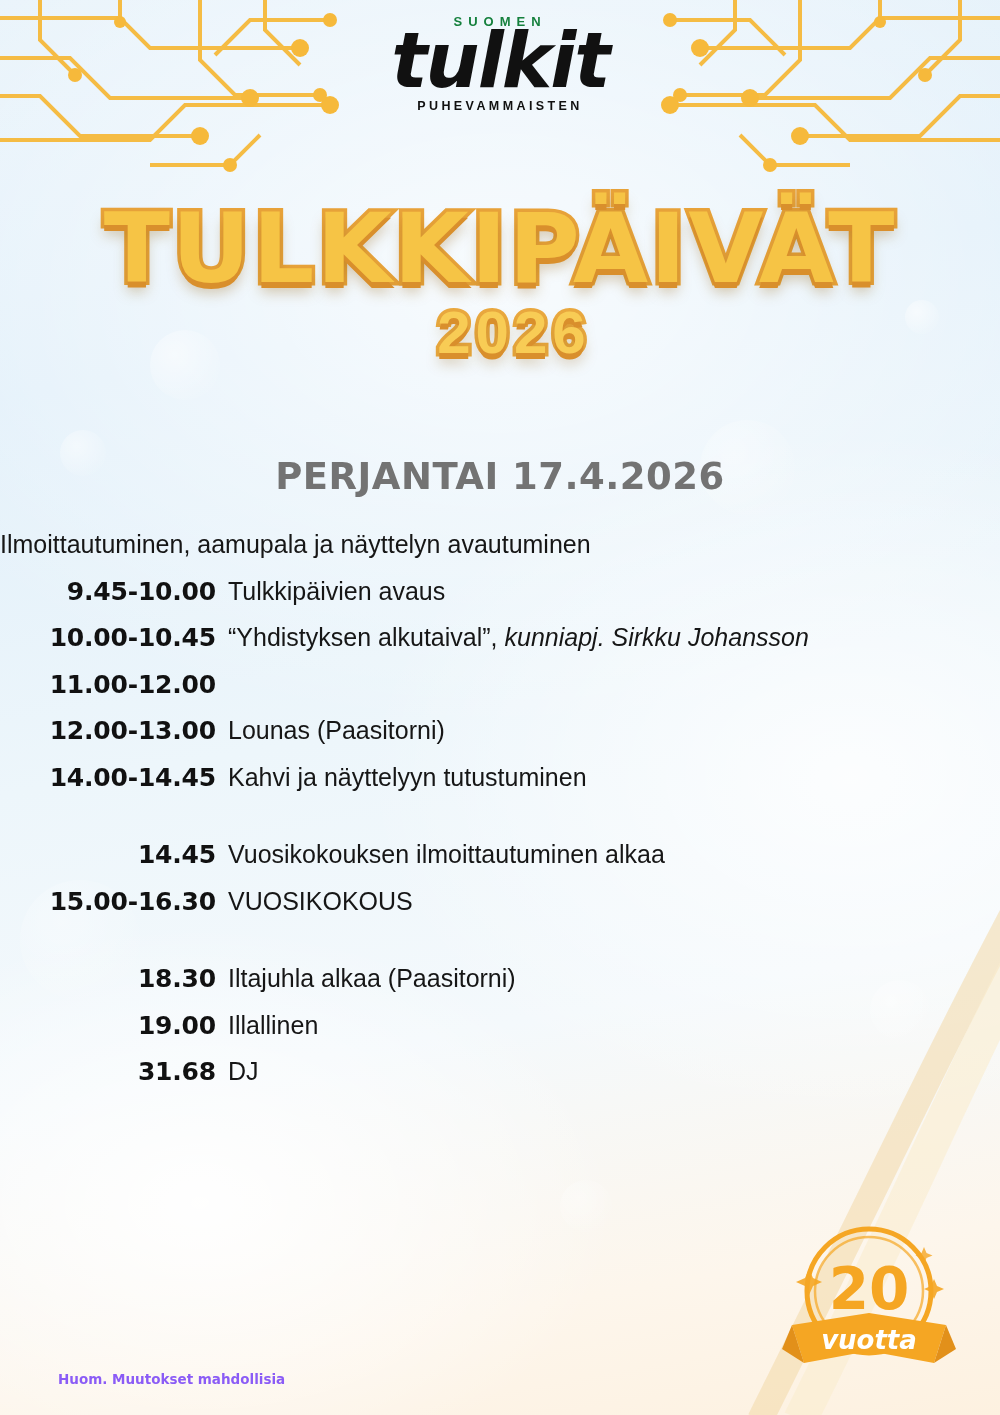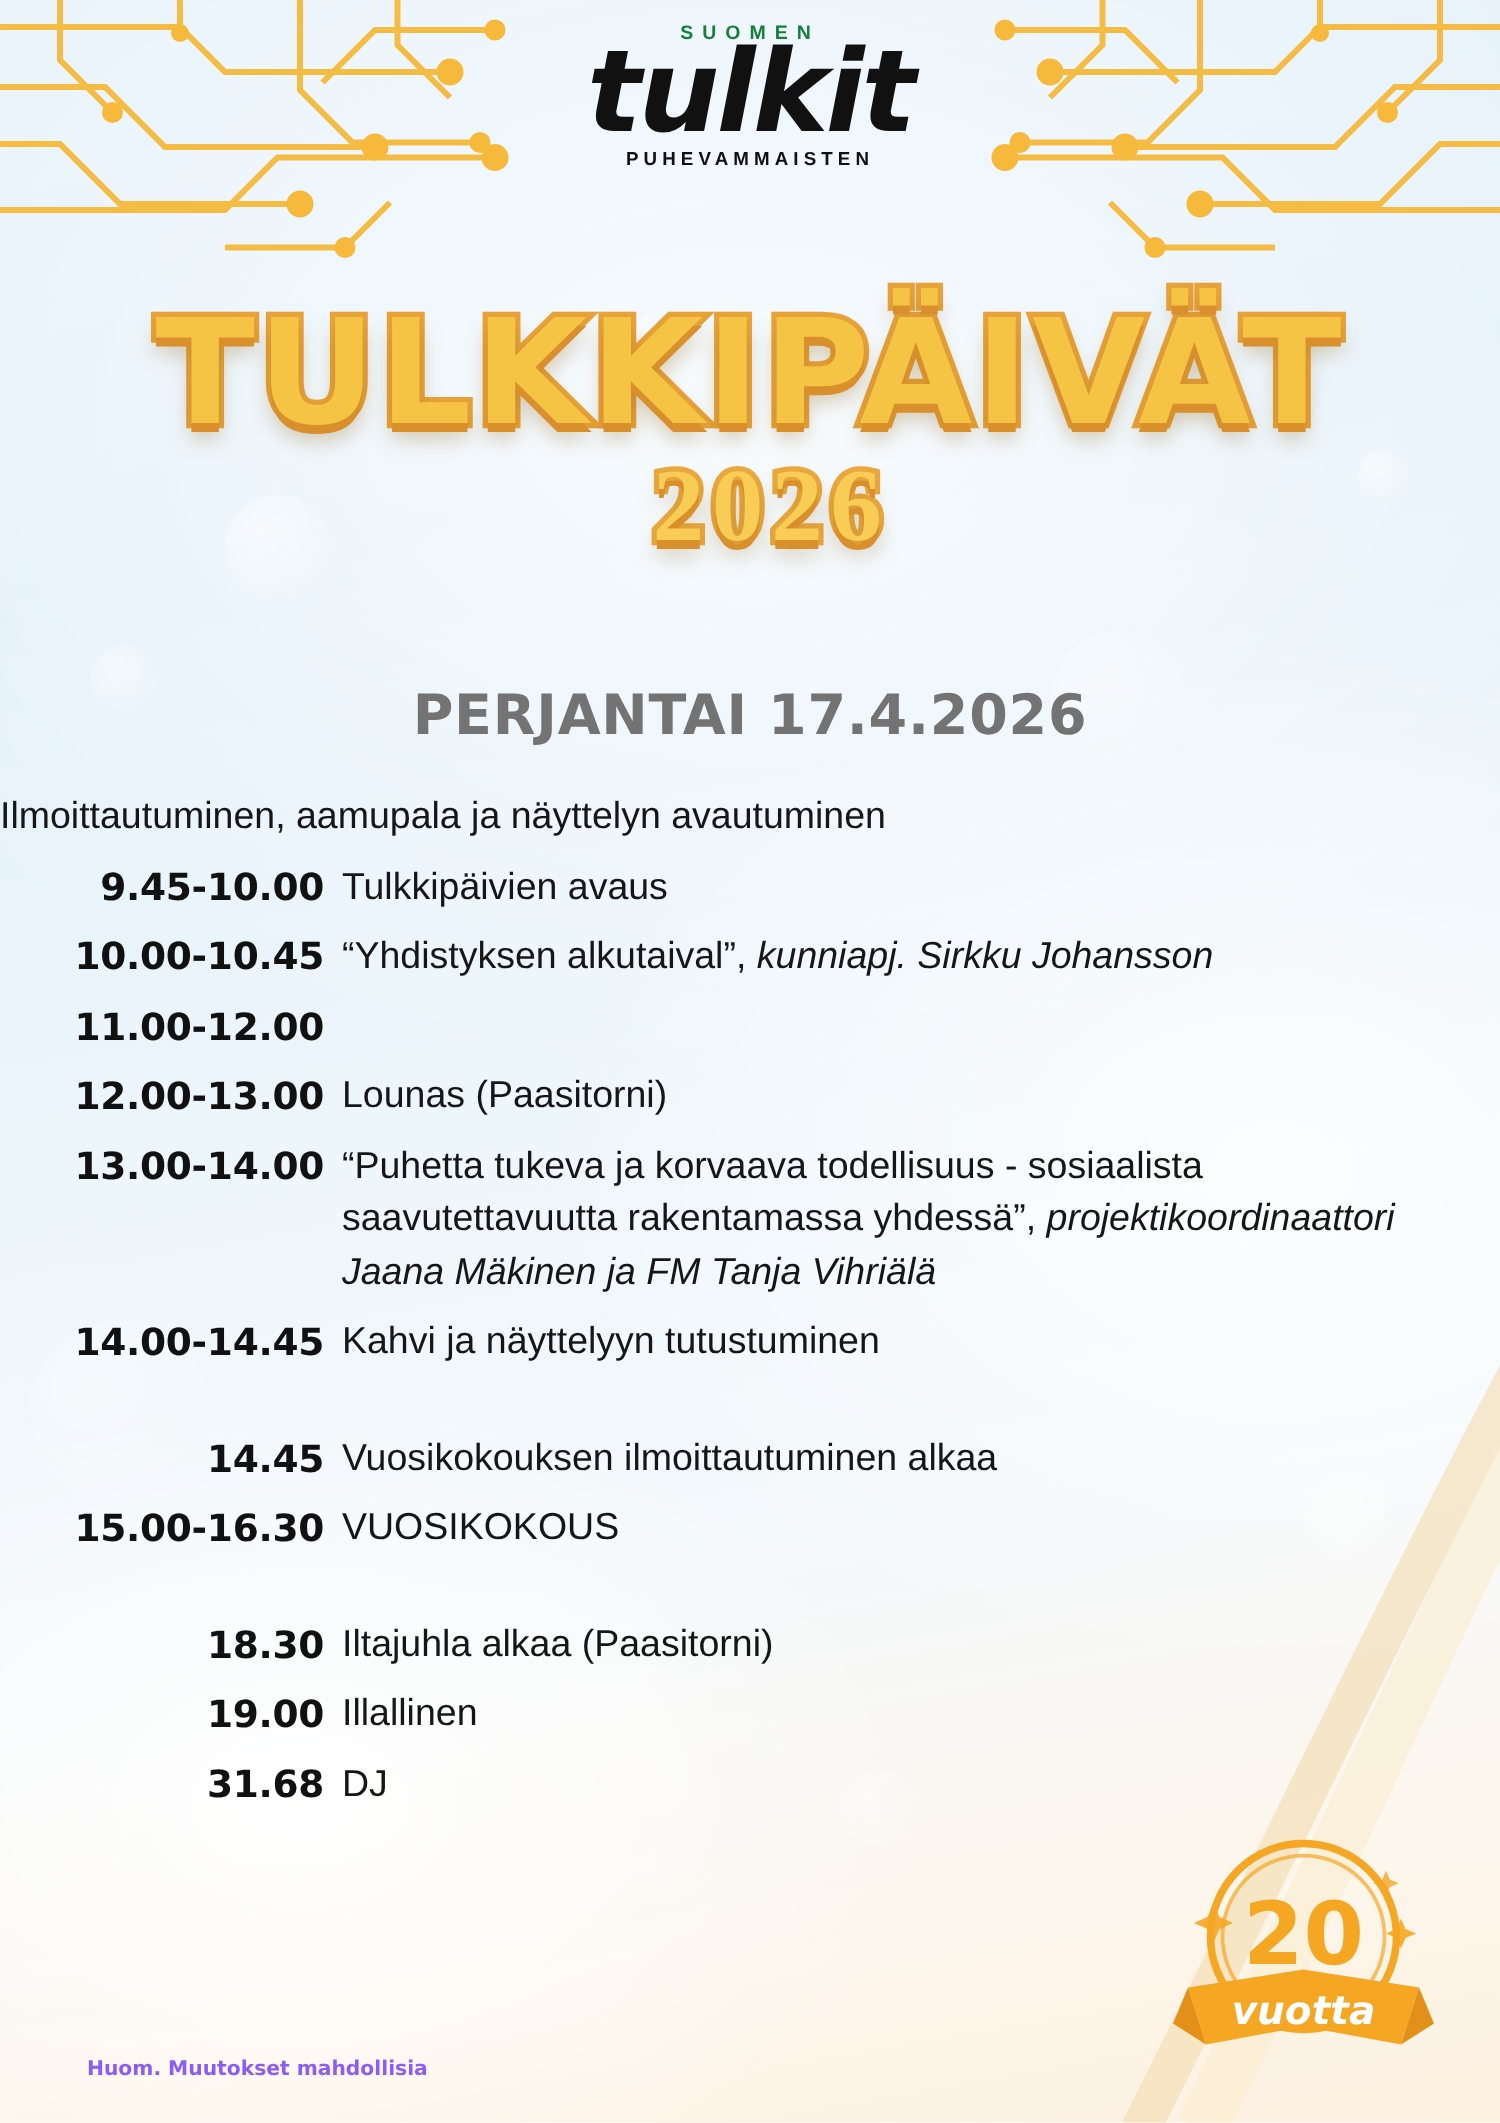--- a/index.html
+++ b/index.html
@@ -94,22 +94,22 @@
     letter-spacing: 2px;
     line-height: 1;
     color: #f6c445;
     -webkit-text-stroke: 7px #e8a33a;
     paint-order: stroke fill;
     text-shadow:
       0 6px 0 #d98f2c,
       0 10px 14px rgba(150,100,20,0.35);
   }
   .title-year {
-    font-family: Liberation Serif, serif;
-    font-size: 69px;
+    font-family: Liberation Sans, sans-serif;
+    font-size: 60px;
     font-weight: 700;
     letter-spacing: 5px;
     line-height: 1;
     margin-top: 6px;
     color: #f8cc55;
     -webkit-text-stroke: 7px #eaa93f;
     paint-order: stroke fill;
     text-shadow:
       0 6px 0 #d98f2c,
       0 10px 14px rgba(150,100,20,0.35);
@@ -279,24 +279,20 @@
       <div class="desc"><span>“Yhdistyksen alkutaival”, </span><em>kunniapj. Sirkku Johansson</em></div>
     </div>
     <div class="row">
       <div class="time">11.00-12.00</div>
     </div>
     <div class="row">
       <div class="time">12.00-13.00</div>
       <div class="desc"><span>Lounas (Paasitorni)</span></div>
     </div>
     <div class="row">
-      <div class="time">13.00-14.00</div>
-      <div class="desc"><span>“Puhetta tukeva ja korvaava todellisuus - sosiaalista saavutettavuutta rakentamassa yhdessä”, </span><em>projektikoordinaattori Jaana Mäkinen ja FM Tanja Vihriälä</em></div>
-    </div>
-    <div class="row">
       <div class="time">14.00-14.45</div>
       <div class="desc"><span>Kahvi ja näyttelyyn tutustuminen</span></div>
     </div>
     <div class="row gap-before">
       <div class="time">14.45</div>
       <div class="desc"><span>Vuosikokouksen ilmoittautuminen alkaa</span></div>
     </div>
     <div class="row">
       <div class="time">15.00-16.30</div>
       <div class="desc"><span>VUOSIKOKOUS</span></div>

